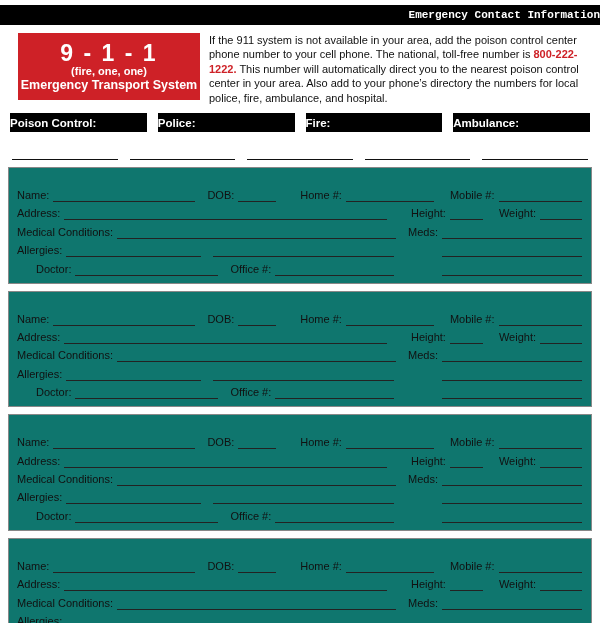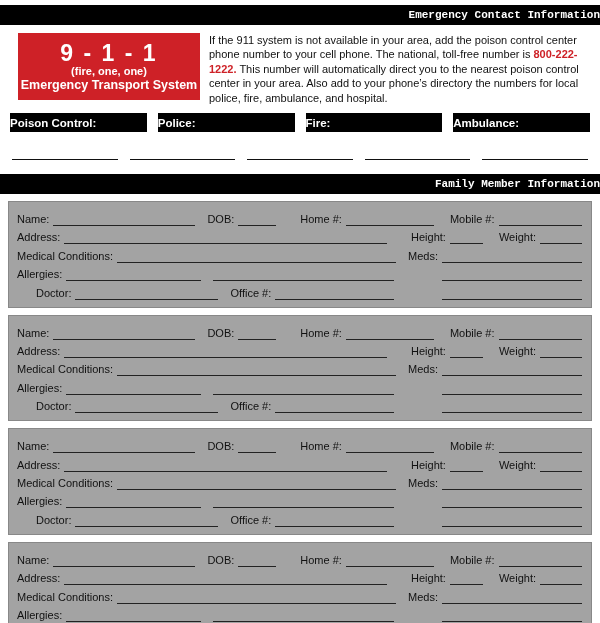--- a/index.html
+++ b/index.html
@@ -32,21 +32,21 @@
   .contact-labels{display:flex;gap:11px;margin:8px 10px 0 10px;}
   .clabel{
     flex:1;background:var(--bar-bg,#000);color:var(--bar-text,#fff);
     font-weight:bold;font-size:11.5px;line-height:12px;padding:3.5px 0;
     white-space:nowrap;
   }
   .contact-lines{display:flex;gap:12px;margin:27px 12px 0 12px;}
   .cline{flex:1;border-bottom:1.5px solid #111;height:0;}
   
   #members{margin:7px 8px 0 8px;}
-  .member{border:1px solid #888;padding:10px 9px 7px 8px;margin-bottom:7px;background:#a3a3a3;}
+  .member{border:1px solid #888;padding:20px 9px 7px 8px;margin-bottom:7px;background:#0f766e;}
   .frow{display:flex;align-items:flex-end;font-size:11px;height:14px;margin-bottom:4.4px;}
   .frow:last-child{margin-bottom:0;margin-left:19px;}
   .lbl{white-space:nowrap;line-height:13px;padding-right:4px;}
   .ln{border-bottom:1px solid #222;height:13px;display:inline-block;}
   .grow{flex:1 1 auto;}
   .ml12{margin-left:12px}.ml16{margin-left:16px}.ml20{margin-left:24px}.ml48{margin-left:48px}
   .w-name{width:142px}.w-dob{width:38px}.w-home{width:88px}
   .w-height{width:33px}.w-weight{width:42px}
   .w-allerg{width:135px}.w-doctor{width:143px}.w-right{width:140px}
 </style>
@@ -76,23 +76,20 @@
   </div>
 
   <div class="contact-lines">
     <span class="cline"></span>
     <span class="cline"></span>
     <span class="cline"></span>
     <span class="cline"></span>
     <span class="cline"></span>
   </div>
 
-  <div class="bar family">
-    <span>Family Member Information</span>
-  </div>
 
   <div id="members">
   <div class="member">
     <div class="frow">
       <span class="lbl">Name:</span>
       <span class="ln w-name"></span>
       <span class="lbl ml12">DOB:</span>
       <span class="ln w-dob"></span>
       <span class="lbl ml20">Home #:</span>
       <span class="ln w-home"></span>

